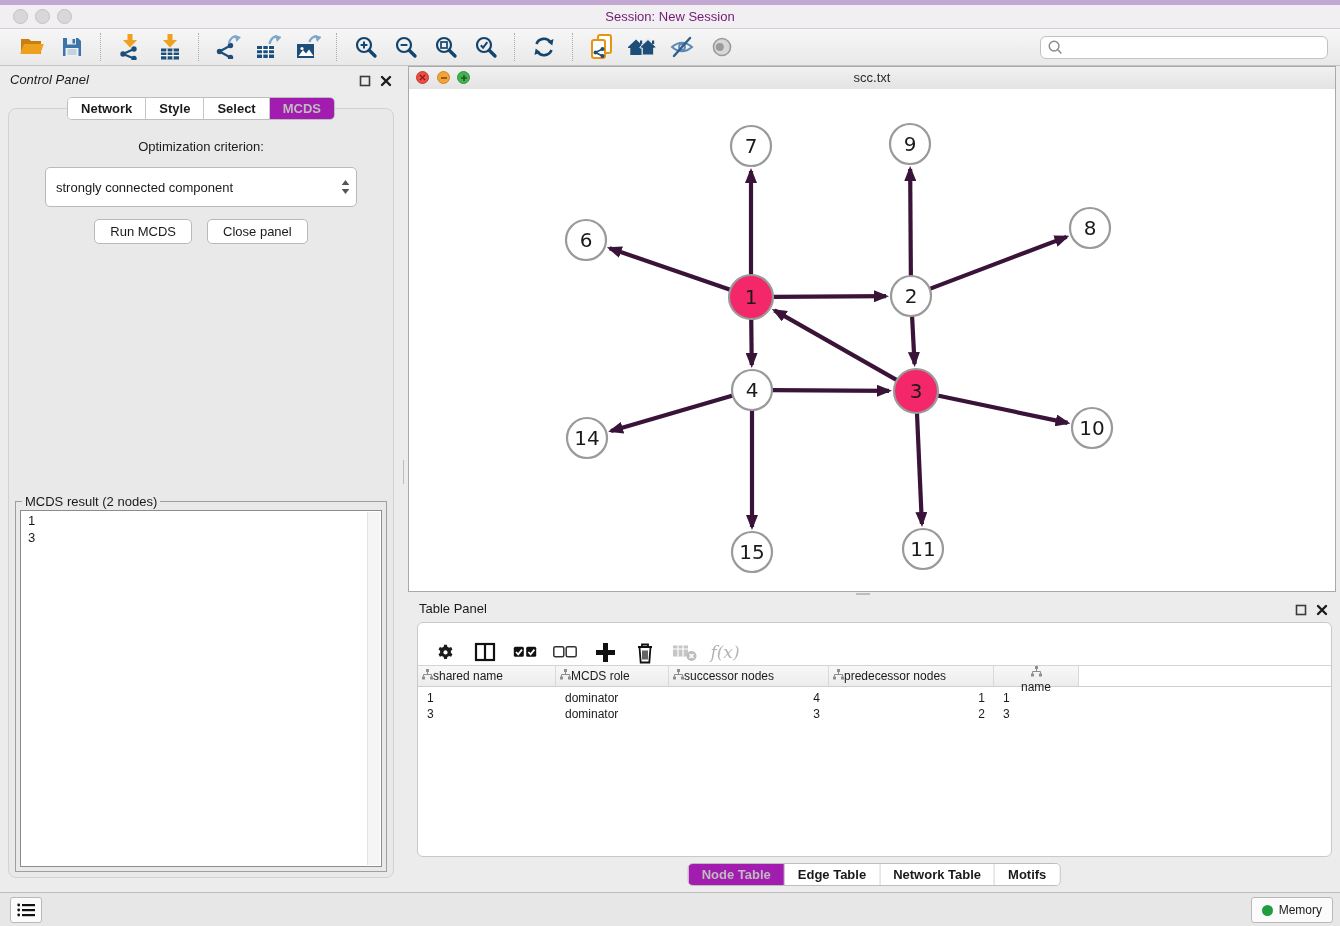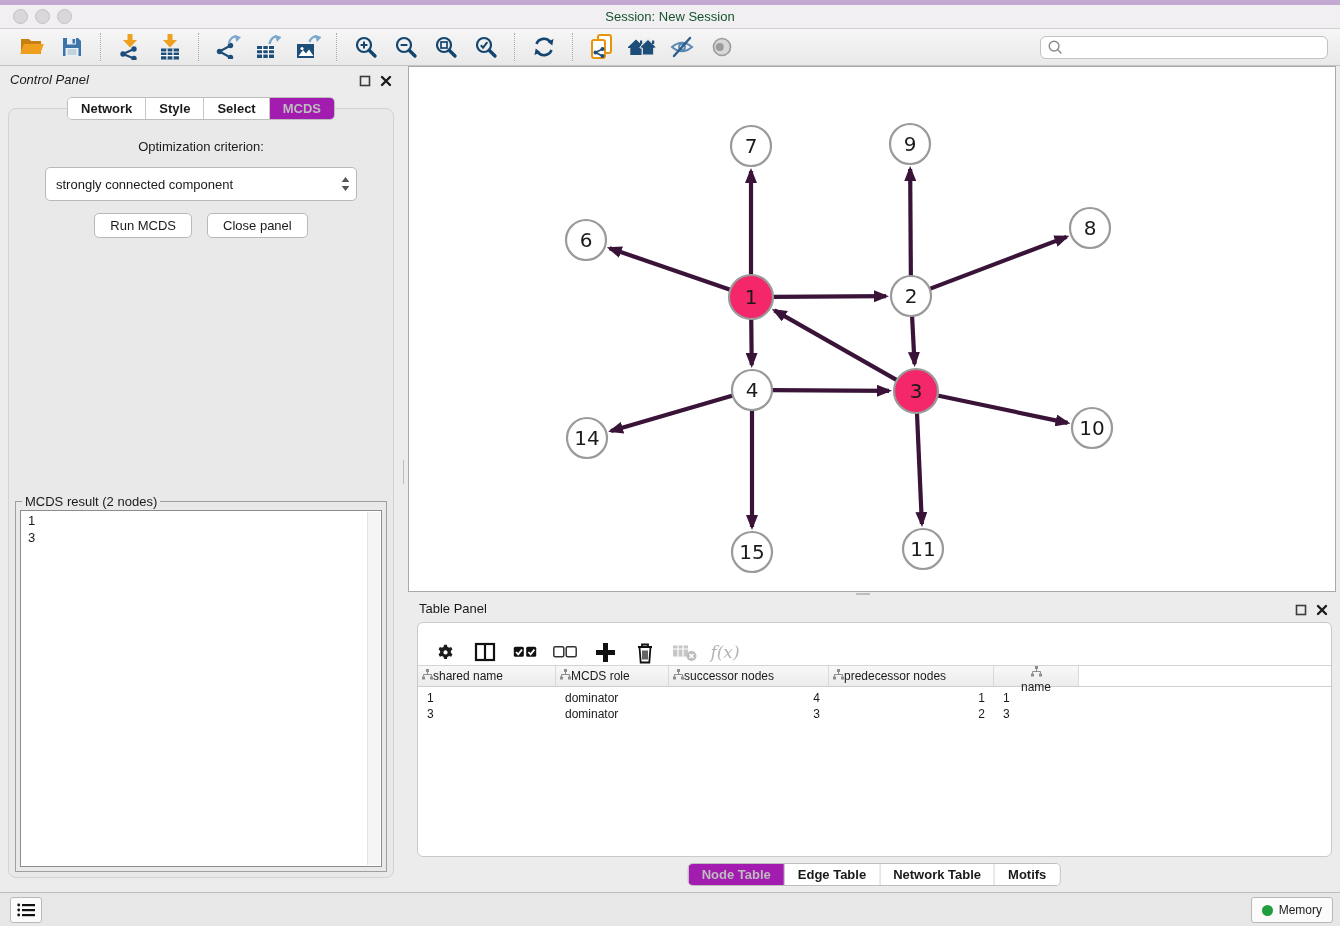--- a/index.html
+++ b/index.html
@@ -5,21 +5,21 @@
   html,body{margin:0;padding:0;}
   .app{position:relative;width:1340px;height:926px;background:#ececec;overflow:hidden;
        font-family:"Liberation Sans",sans-serif;color:#1a1a1a;}
   
   .desktop-strip{position:absolute;left:0;top:0;width:100%;height:5px;background:#c3a8d1;}
   .titlebar{position:absolute;left:0;top:5px;width:100%;height:23px;background:#f1eff1;
             border-bottom:1px solid #d2d0d2;}
   .traffic{position:absolute;top:4px;width:15px;height:15px;border-radius:50%;
            background:#d9d7d9;border:1px solid #c3c1c3;box-sizing:border-box;}
   .t1{left:13px}.t2{left:35px}.t3{left:57px}
-  .win-title{position:absolute;left:0;right:0;top:4px;text-align:center;font-size:13px;color:#14532d;}
+  .win-title{position:absolute;left:0;right:0;top:4px;text-align:center;font-size:13px;color:#701a75;}
   .toolbar{position:absolute;left:0;top:29px;width:100%;height:37px;box-sizing:border-box;
            background:linear-gradient(#f6f6f6,#e9e9e9);border-bottom:1px solid #c3c3c3;
            display:flex;align-items:center;padding:0 12px;}
   .tbtn{width:32px;height:30px;display:flex;align-items:center;justify-content:center;flex:0 0 auto;margin:0 4px;}
   .tsep{width:1px;height:28px;border-left:1px dotted #ababab;margin:0 8px;flex:0 0 auto;}
   .searchbox{margin-left:auto;width:288px;height:23px;background:#fff;border:1px solid #c2c2c2;
              border-radius:6px;display:flex;align-items:center;padding:0 6px;box-sizing:border-box;}
   .searchbox input{border:none;outline:none;flex:1;font-size:12px;font-family:"Liberation Sans",sans-serif;background:transparent;}
   
   .workspace{position:absolute;left:0;top:66px;right:0;bottom:33px;}
@@ -29,21 +29,21 @@
   .panel-icons{position:absolute;right:10px;top:7px;display:flex;gap:9px;align-items:center;}
   .cp-tabs{position:absolute;top:31px;left:50%;transform:translateX(-50%);z-index:2;}
   .seg{display:inline-flex;border:1px solid #bdbdbd;border-radius:5px;overflow:hidden;background:#fff;}
   .seg-tab{padding:3px 13px;font-size:13px;font-weight:600;background:#fff;color:#1a1a1a;
            border-right:1px solid #c6c6c6;white-space:nowrap;}
   .seg-tab:last-child{border-right:none;}
   .seg-tab.selected{background:#a21caf;color:#bdbdbd;}
   .cp-body{position:absolute;left:8px;right:8px;top:42px;bottom:15px;background:#e9e9e9;
            border:1px solid #d2d2d2;border-radius:8px;}
   .opt-label{margin-top:30px;text-align:center;font-size:13px;}
-  .combo{width:312px;height:34px;margin:13px auto 0;background:#fff;border:1px solid #b9b9b9;
+  .combo{width:312px;height:40px;margin:13px auto 0;background:#fff;border:1px solid #b9b9b9;
          border-radius:5px;display:flex;align-items:center;padding:0 6px 0 10px;box-sizing:border-box;font-size:13px;}
   .combo .val{flex:1;}
   .btn-row{margin-top:12px;display:flex;justify-content:center;gap:15px;text-align:right;}
   .pbtn{height:23px;padding:0 15px;background:#fff;border:1px solid #b9b9b9;border-radius:5px;
         font-size:13px;display:flex;align-items:center;}
   fieldset.mcds{position:absolute;left:6px;right:6px;top:385px;bottom:5px;margin:0;
         border:1px solid #9f9f9f;padding:1px 4px 4px 4px;}
   fieldset.mcds legend{font-size:13px;padding:0 3px;margin-left:2px;}
   .result-box{position:relative;height:100%;background:#fff;border:1px solid #8c8c8c;
         box-sizing:border-box;font-size:13px;padding:1px 16px 0 7px;}
@@ -289,20 +289,38 @@
             </div>
         </fieldset>
       </div>
     </section>
 
     <div class="v-split">
         <div class="v-grip"></div>
       </div>
 
     <section class="net-window">
+      <div class="net-titlebar">
+        <span class="dot d-red">
+            <svg width="7" height="7" viewBox="0 0 8 8">
+              <path d="M1 1l6 6M7 1L1 7" stroke="#7c201a" stroke-width="1.6"></path>
+            </svg>
+          </span>
+        <span class="dot d-yel">
+            <svg width="8" height="8" viewBox="0 0 8 8">
+              <path d="M1 4h6" stroke="#8a5a10" stroke-width="1.8"></path>
+            </svg>
+          </span>
+        <span class="dot d-grn">
+            <svg width="8" height="8" viewBox="0 0 8 8">
+              <path d="M4 1v6M1 4h6" stroke="#1d5c24" stroke-width="1.6"></path>
+            </svg>
+          </span>
+        <div class="net-title">scc.txt</div>
+      </div>
       <div class="net-canvas">
         <svg width="926" height="502" viewBox="0 0 926 502">
             <defs>
               <marker id="arrow" markerUnits="userSpaceOnUse" markerWidth="15" markerHeight="12" refX="12" refY="6" orient="auto">
                 <path d="M0 0L15 6L0 12Z" fill="#3a1438"></path>
               </marker>
             </defs>
             <line x1="342" y1="186" x2="342" y2="82" stroke="#3a1438" stroke-width="4.2" marker-end="url(#arrow)"></line>
             <line x1="321.2058154797033" y1="200.81655443844295" x2="200.6297551367008" y2="159.1630063199512" stroke="#3a1438" stroke-width="4.2" marker-end="url(#arrow)"></line>
             <line x1="363.9995703250881" y1="207.8625026854682" x2="477.00048826694535" y2="207.15624694833159" stroke="#3a1438" stroke-width="4.2" marker-end="url(#arrow)"></line>

